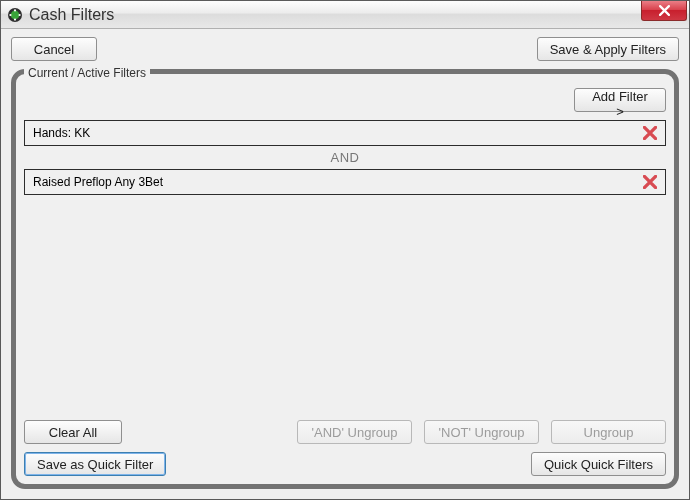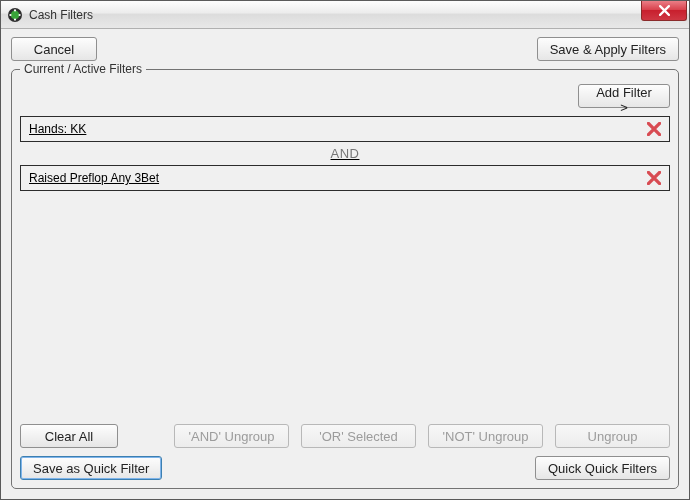--- a/index.html
+++ b/index.html
@@ -28,21 +28,21 @@
       display: flex;
       align-items: center;
       padding-left: 6px;
       position: relative;
     }
     .titlebar .app-icon {
       width: 16px; height: 16px; margin-right: 6px;
       display: inline-flex; align-items: center; justify-content: center;
     }
     .titlebar .title {
-      font-size: 12px;
+      font-size: 16px;
       color: #333;
     }
     .titlebar .close {
       position: absolute;
       top: 0; right: 2px;
       width: 46px; height: 20px;
       background: linear-gradient(to bottom, #eb7e86 0%, #d9434e 45%, #c8202e 50%, #cf3743 100%);
       border: 1px solid #8a2a2a;
       border-top: none;
       border-radius: 0 0 3px 3px;
@@ -81,22 +81,22 @@
     }
     button.btn.wide { min-width: 86px; }
     button.btn.group { width: 115px; }
     button.btn.focus {
       border-color: #3c7fb1;
       box-shadow: 0 0 0 1px #7eb4ea inset;
     }
     
     .group-box {
       flex: 1;
-      border: 1px solid #737373;
-      border-radius: 5px;
+      border: 5px solid #737373;
+      border-radius: 14px;
       margin-top: 2px;
       padding: 10px 8px 8px 8px;
       position: relative;
       display: flex;
       flex-direction: column;
     }
     .group-box .legend {
       position: absolute;
       top: -8px; left: 8px;
       background: #F0F0F0;
@@ -105,21 +105,20 @@
       font-size: 12px;
     }
     .addfilter-row {
       display: flex;
       justify-content: flex-end;
       margin-bottom: 8px;
       margin-top: 4px;
     }
     .filters {
       flex: 1;
-      text-decoration: underline;
     }
     .filter-item {
       border: 1px solid #2c2c2c;
       background: #F0F0F0;
       height: 26px;
       display: flex;
       align-items: center;
       padding: 0 6px 0 8px;
       justify-content: space-between;
       cursor: pointer;
@@ -215,21 +214,20 @@
               </svg>
           </span>
         </div>
       </div>
 
       <div class="bottom">
         <div class="bottom-row1">
           <button class="btn" style="width:98px">Clear All</button>
           <div class="group-btns">
             <button class="btn group" disabled="">'AND' Ungroup</button>
-            <button class="btn group" disabled="">'OR' Selected</button>
             <button class="btn group" disabled="">'NOT' Ungroup</button>
             <button class="btn group" disabled="">Ungroup</button>
           </div>
         </div>
         <div class="bottom-row2">
           <button class="btn focus">Save as Quick Filter</button>
           <button class="btn">Quick Quick Filters</button>
         </div>
       </div>
     </div>

